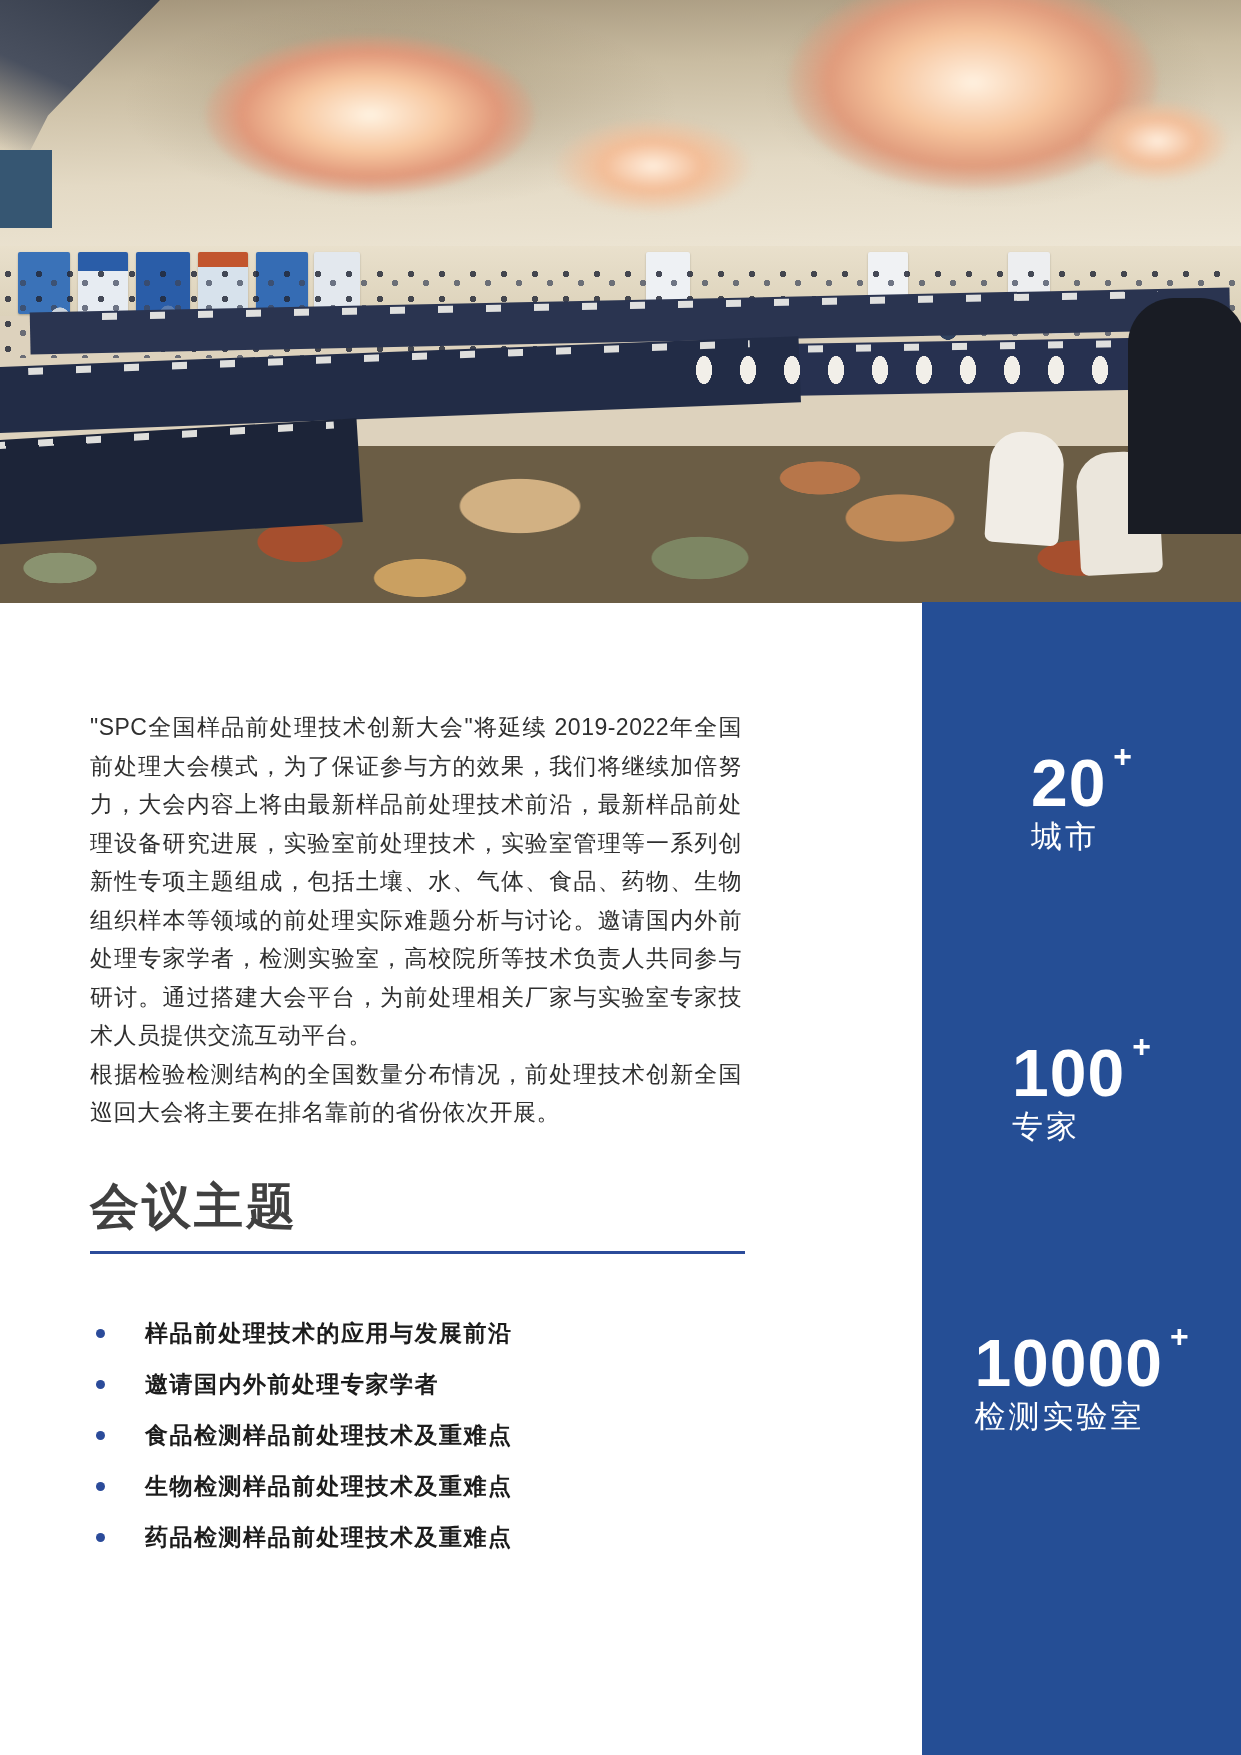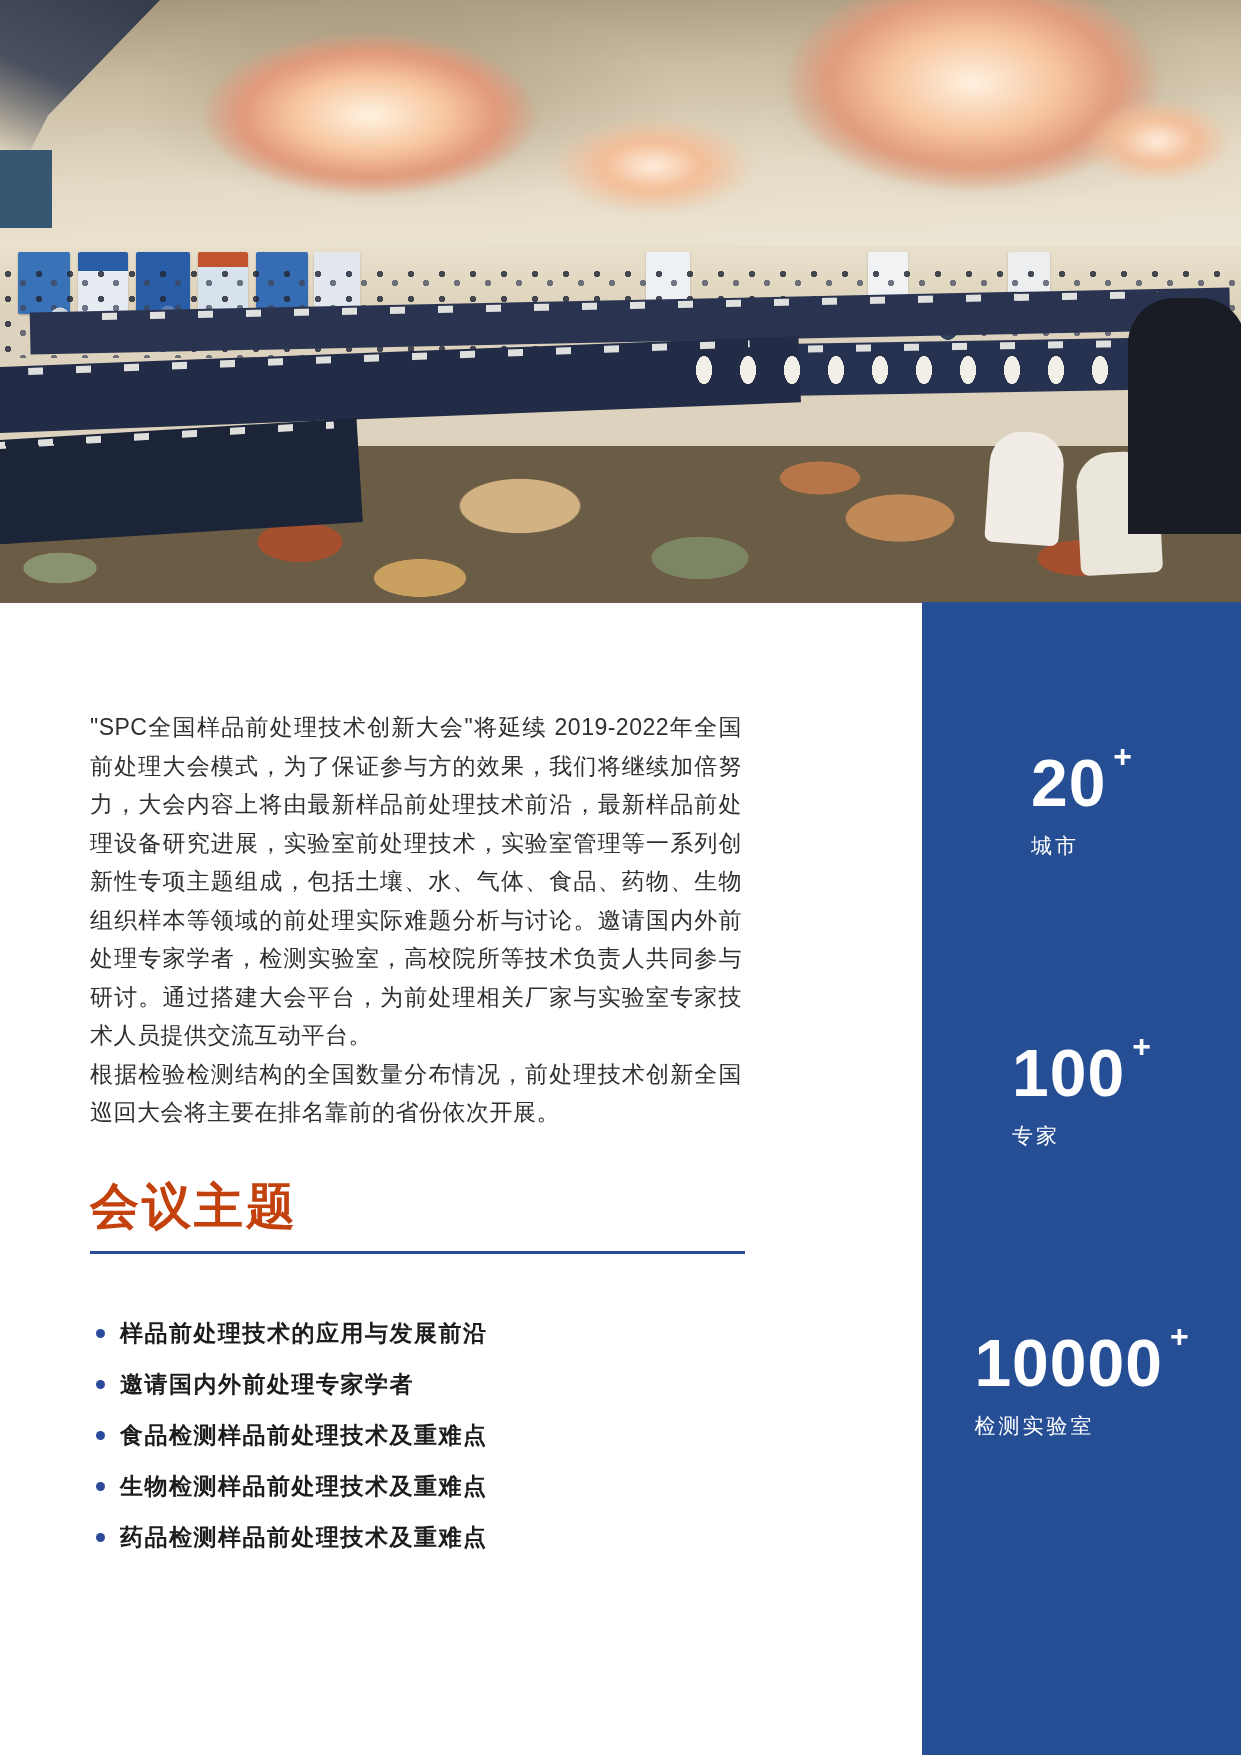--- a/index.html
+++ b/index.html
@@ -86,37 +86,37 @@
   .chair-big.g2 { left:1078px; top:452px; width:82px; height:122px; border-radius:34px 34px 8px 8px; transform:rotate(-3deg); background:#ebe6dc; }
   .person-dark { position:absolute; left:1128px; top:298px; width:118px; height:236px;
     background:#191c24; border-radius:46px 46px 0 0; }
 
   
   .intro { position:absolute; left:90px; top:708px; width:652px;
     font-size:23px; line-height:38.5px; color:#2f2f2f; text-align:justify; letter-spacing:.5px; }
   .intro p { margin:0; }
 
   .section-title { position:absolute; left:90px; top:1174px;
-    font-size:49px; font-weight:bold; color:#c2410c; letter-spacing:3px; }
+    font-size:49px; font-weight:bold; color:#404040; letter-spacing:3px; }
   .title-rule { position:absolute; left:90px; top:1251px; width:655px; height:3px; background:#2b4b9a; }
 
   .topics { position:absolute; left:90px; top:1308px; width:655px; }
   .topic { display:flex; align-items:center; height:51px; }
   .bullet { flex:none; width:9px; height:9px; border-radius:50%; background:#2b4b9a; margin-left:6px; }
-  .topic-label { margin-left:15px; font-size:23px; font-weight:bold; color:#1c1c1c; letter-spacing:1.5px; }
+  .topic-label { margin-left:40px; font-size:23px; font-weight:bold; color:#1c1c1c; letter-spacing:1.5px; }
 
   
   .stats-panel { position:absolute; left:922px; top:602px; width:319px; height:1153px; background:#254e95; }
   .stat { position:absolute; left:0; width:100%; text-align:center;text-decoration:underline; }
   .stat.s1 { top:148px; } .stat.s2 { top:438px; } .stat.s3 { top:728px; }
   .stat-inner { display:inline-block; text-align:left; }
   .stat-value { font-size:66px; font-weight:bold; color:#ffffff; line-height:1; letter-spacing:1px; }
   .stat-plus { display:inline-block; font-size:32px; font-weight:bold; color:#ffffff;
     vertical-align:top; position:relative; top:-12px; margin-left:7px; }
-  .stat-label { font-size:21px; color:#ffffff; margin-top:16px; letter-spacing:3px; }
+  .stat-label { font-size:31px; color:#ffffff; letter-spacing:3px; }
 </style>
 </head>
 <body>
 
 <div class="page">
 
   <div class="hero">
     <div class="ceiling"></div>
     <div class="tray t1"></div>
     <div class="tray t2"></div>

